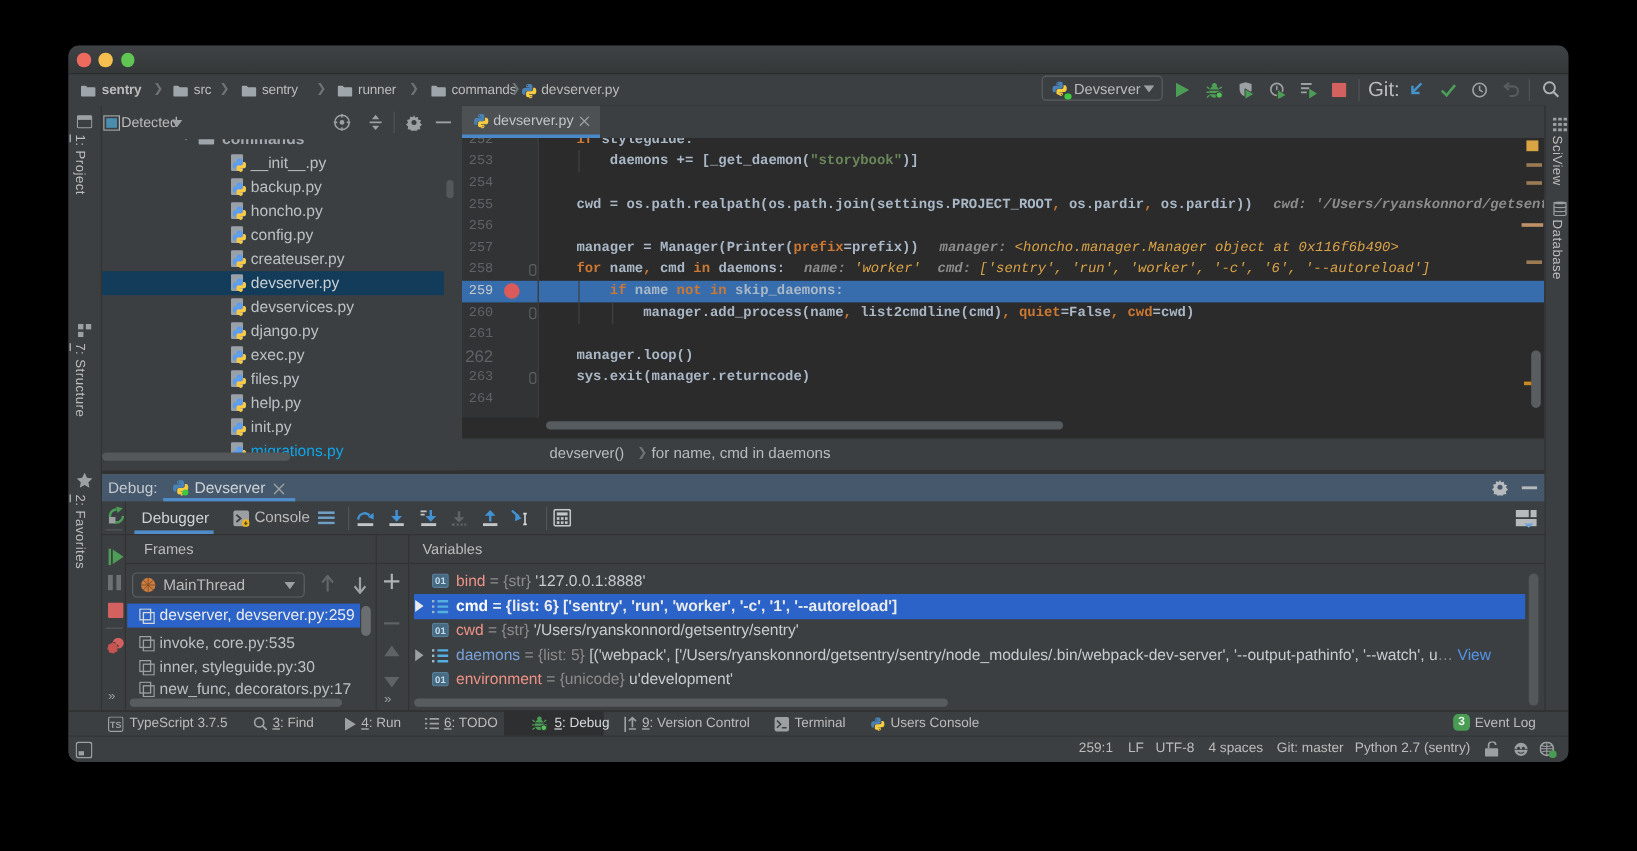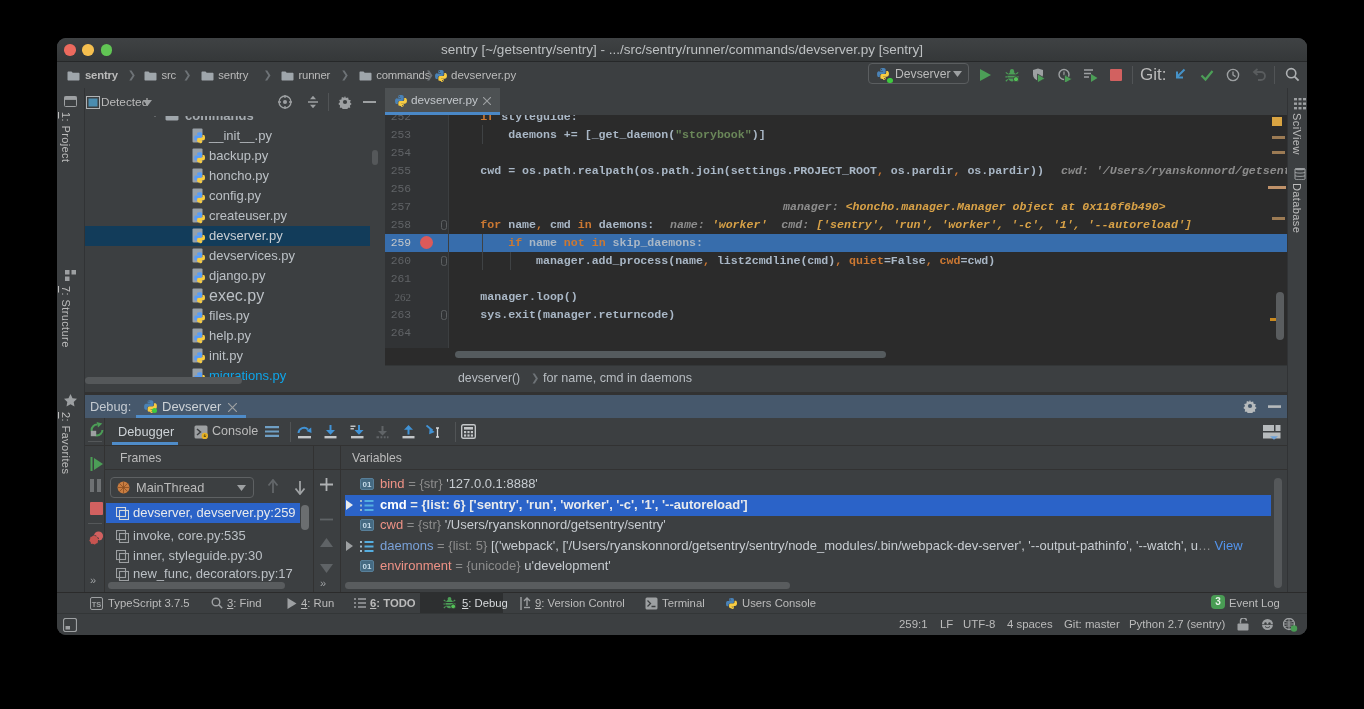--- a/index.html
+++ b/index.html
@@ -4,32 +4,31 @@
 html,body{margin:0;padding:0;background:#000;}
 body{width:1364px;height:709px;position:relative;overflow:hidden;
  font-family:"Liberation Sans",sans-serif;-webkit-font-smoothing:antialiased;}
 .a{position:absolute;}
 svg{display:block;}
 #win{position:absolute;left:57px;top:38px;width:1250px;height:597px;background:#3c3f41;border-radius:9px;overflow:hidden;}
 .mono{font-family:"Liberation Mono",monospace;font-size:11.6px;line-height:18.06px;font-weight:bold;white-space:pre;color:#a9b7c6;}
 .kw{color:#cc7832;}
 .st{color:#6a8759;}
 .hl{color:#8c8c8c;font-style:italic;font-weight:bold;}
-.hv{color:#d9a247;font-style:italic;font-weight:bold;}
+.hv{color:#d9a247;font-style:italic;font-weight:normal;}
 .vt{writing-mode:vertical-rl;font-size:11px;color:#bdbdbd;white-space:pre;letter-spacing:.4px;}
 u{text-decoration:underline;text-underline-offset:1px;}
 </style></head>
 <body>
 <div id="win">
 
 <div class="a" style="left:0;top:0;width:1250px;height:24px;background:linear-gradient(#3f4244,#353839);border-bottom:1px solid #262829;box-sizing:border-box;"></div>
 <div class="a" style="left:7.3px;top:6.2px;width:11.5px;height:11.5px;border-radius:50%;background:#ec6a5e;"></div>
 <div class="a" style="left:25.4px;top:6.2px;width:11.5px;height:11.5px;border-radius:50%;background:#f5bf4f;"></div>
 <div class="a" style="left:43.5px;top:6.2px;width:11.5px;height:11.5px;border-radius:50%;background:#61c554;"></div>
-<div class="a" style="left:0;top:0;width:1250px;height:24px;line-height:24px;text-align:center;font-size:13.5px;color:#bdc0c2;">sentry [~/getsentry/sentry] - .../src/sentry/runner/commands/devserver.py [sentry]</div>
 <div class="a" style="left:0;top:24px;width:1250px;height:26px;background:#3c3f41;"></div>
 <div class="a" style="left:10.4px;top:31.5px;width:13px;height:11px;">
       <svg width="13" height="11" viewBox="0 0 13 11">
         <path d="M.5 2.5c0-.6.4-1 1-1h3l1.2 1.3h5.8c.6 0 1 .4 1 1v5.7c0 .6-.4 1-1 1h-10c-.6 0-1-.4-1-1z" fill="#9fa6ab"></path>
       </svg>
     </div>
 <div class="a" style="left:27.9px;top:24px;height:26px;line-height:26px;font-size:11.3px;letter-spacing:-0.15px;color:#bbbbbb;font-weight:bold;">sentry</div>
 <div class="a" style="left:87px;top:31.5px;width:13px;height:11px;">
       <svg width="13" height="11" viewBox="0 0 13 11">
         <path d="M.5 2.5c0-.6.4-1 1-1h3l1.2 1.3h5.8c.6 0 1 .4 1 1v5.7c0 .6-.4 1-1 1h-10c-.6 0-1-.4-1-1z" fill="#9fa6ab"></path>
@@ -283,21 +282,21 @@
       </svg>
     </div>
 <div class="a" style="left:152px;top:228.05px;height:20px;line-height:20px;font-size:13px;color:#bbc0c5;">django.py</div>
 <div class="a" style="left:133px;top:250px;width:16px;height:16px;">
       <svg width="16" height="16" viewBox="0 0 16 16">
         <rect x="2.5" y="0.5" width="10" height="14" rx="1" fill="#99a1a8"></rect>
         <path d="M7.9 1.2c-3 0-2.9 1.3-2.9 1.3v2h3v.5H3.4s-2.2-.2-2.2 3.2 1.9 3.2 1.9 3.2h1.2v-1.6s-.1-1.9 1.9-1.9h3s1.8 0 1.8-1.8V2.7s.2-1.5-3.1-1.5z" fill="#589df6" transform="translate(3.2,3.4) scale(0.8)"></path>
         <path d="M8.1 14.8c3 0 2.9-1.3 2.9-1.3v-2H8v-.5h4.6s2.2.2 2.2-3.2-1.9-3.2-1.9-3.2h-1.2v1.6s.1 1.9-1.9 1.9h-3s-1.8 0-1.8 1.8v2.4s-.2 1.5 3.1 1.5z" fill="#f7cc42" transform="translate(3.2,3.4) scale(0.8)"></path>
       </svg>
     </div>
-<div class="a" style="left:152px;top:248px;height:20px;line-height:20px;font-size:16px;color:#bbc0c5;">exec.py</div>
+<div class="a" style="left:152px;top:248px;height:20px;line-height:20px;font-size:13px;color:#bbc0c5;">exec.py</div>
 <div class="a" style="left:133px;top:269.95px;width:16px;height:16px;">
       <svg width="16" height="16" viewBox="0 0 16 16">
         <rect x="2.5" y="0.5" width="10" height="14" rx="1" fill="#99a1a8"></rect>
         <path d="M7.9 1.2c-3 0-2.9 1.3-2.9 1.3v2h3v.5H3.4s-2.2-.2-2.2 3.2 1.9 3.2 1.9 3.2h1.2v-1.6s-.1-1.9 1.9-1.9h3s1.8 0 1.8-1.8V2.7s.2-1.5-3.1-1.5z" fill="#589df6" transform="translate(3.2,3.4) scale(0.8)"></path>
         <path d="M8.1 14.8c3 0 2.9-1.3 2.9-1.3v-2H8v-.5h4.6s2.2.2 2.2-3.2-1.9-3.2-1.9-3.2h-1.2v1.6s.1 1.9-1.9 1.9h-3s-1.8 0-1.8 1.8v2.4s-.2 1.5 3.1 1.5z" fill="#f7cc42" transform="translate(3.2,3.4) scale(0.8)"></path>
       </svg>
     </div>
 <div class="a" style="left:152px;top:267.95px;height:20px;line-height:20px;font-size:13px;color:#bbc0c5;">files.py</div>
 <div class="a" style="left:133px;top:289.9px;width:16px;height:16px;">
       <svg width="16" height="16" viewBox="0 0 16 16">
@@ -326,41 +325,42 @@
 <div class="a" style="left:315px;top:112px;width:6px;height:15px;border-radius:3px;background:#55585a;"></div>
 <div class="a" style="left:28px;top:339px;width:157px;height:7px;border-radius:3.5px;background:#55585a;"></div>
 <div class="a" style="left:328px;top:50px;width:902px;height:304px;background:#2b2b2b;overflow:hidden;">
 <div class="a" style="left:63px;top:145.99px;width:839px;height:18.06px;background:#376dac;"></div>
 <div class="a" style="left:96.5px;top:37px;width:1px;height:18.5px;background:#3f4244;"></div>
 <div class="a" style="left:96.5px;top:146px;width:1px;height:36px;background:#3f4244;"></div>
 <div class="a" style="left:124.5px;top:164px;width:1px;height:18px;background:#3f4244;"></div>
 <div class="a mono" style="left:67.5px;top:19.57px;">    <span class="kw">if</span> styleguide:</div>
 <div class="a mono" style="left:67.5px;top:37.63px;">        daemons += [_get_daemon(<span class="st">"storybook"</span>)]</div>
 <div class="a mono" style="left:67.5px;top:73.75px;">    cwd = os.path.realpath(os.path.join(settings.PROJECT_ROOT<span class="kw">,</span> os.pardir<span class="kw">,</span> os.pardir))</div>
+<div class="a mono" style="left:67.5px;top:109.87px;">    manager = Manager(Printer(<span class="kw">prefix</span>=prefix))</div>
 <div class="a mono" style="left:67.5px;top:127.93px;">    <span class="kw">for</span> name<span class="kw">,</span> cmd <span class="kw">in</span> daemons:</div>
 <div class="a mono" style="left:67.5px;top:145.99px;">        <span class="kw">if</span> name <span class="kw">not</span> <span class="kw">in</span> skip_daemons:</div>
 <div class="a mono" style="left:67.5px;top:164.05px;">            manager.add_process(name<span class="kw">,</span> list2cmdline(cmd)<span class="kw">,</span> <span class="kw">quiet</span>=False<span class="kw">,</span> <span class="kw">cwd</span>=cwd)</div>
 <div class="a mono" style="left:67.5px;top:200.17px;">    manager.loop()</div>
 <div class="a mono" style="left:67.5px;top:218.23px;">    sys.exit(manager.returncode)</div>
 <div class="a mono hl" style="left:676px;top:73.75px;">cwd: '/Users/ryanskonnord/getsentr</div>
 <div class="a mono" style="left:398px;top:109.87px;"><span class="hl">manager: </span><span class="hv">&lt;honcho.manager.Manager object at 0x116f6b490&gt;</span></div>
-<div class="a mono" style="left:285px;top:127.93px;"><span class="hl">name: </span><span class="hv">'worker'</span><span class="hl">  cmd: </span><span class="hv">['sentry', 'run', 'worker', '-c', '1', '--autoreload']</span></div>
+<div class="a mono" style="left:285px;top:127.93px;"><span class="hl">name: </span><span class="hv">'worker'</span><span class="hl">  cmd: </span><span class="hv">['sentry', 'run', 'worker', '-c', '6', '--autoreload']</span></div>
 <div class="a" style="left:0;top:27px;width:63px;height:233px;background:#313335;border-right:1px solid #3c3f41;box-sizing:content-box;"></div>
 <div class="a" style="left:0;top:19.57px;width:26px;text-align:right;font-family:'Liberation Mono',monospace;font-size:11.3px;line-height:18.06px;color:#606366;">252</div>
 <div class="a" style="left:0;top:37.63px;width:26px;text-align:right;font-family:'Liberation Mono',monospace;font-size:11.3px;line-height:18.06px;color:#606366;">253</div>
 <div class="a" style="left:0;top:55.69px;width:26px;text-align:right;font-family:'Liberation Mono',monospace;font-size:11.3px;line-height:18.06px;color:#606366;">254</div>
 <div class="a" style="left:0;top:73.75px;width:26px;text-align:right;font-family:'Liberation Mono',monospace;font-size:11.3px;line-height:18.06px;color:#606366;">255</div>
 <div class="a" style="left:0;top:91.81px;width:26px;text-align:right;font-family:'Liberation Mono',monospace;font-size:11.3px;line-height:18.06px;color:#606366;">256</div>
 <div class="a" style="left:0;top:109.87px;width:26px;text-align:right;font-family:'Liberation Mono',monospace;font-size:11.3px;line-height:18.06px;color:#606366;">257</div>
 <div class="a" style="left:0;top:127.93px;width:26px;text-align:right;font-family:'Liberation Mono',monospace;font-size:11.3px;line-height:18.06px;color:#606366;">258</div>
 <div class="a" style="left:0;top:145.99px;width:63px;height:18.06px;background:#376dac;"></div>
 <div class="a" style="left:0;top:145.99px;width:26px;text-align:right;font-family:'Liberation Mono',monospace;font-size:11.3px;line-height:18.06px;color:#c5c8ca;">259</div>
 <div class="a" style="left:0;top:164.05px;width:26px;text-align:right;font-family:'Liberation Mono',monospace;font-size:11.3px;line-height:18.06px;color:#606366;">260</div>
 <div class="a" style="left:0;top:182.11px;width:26px;text-align:right;font-family:'Liberation Mono',monospace;font-size:11.3px;line-height:18.06px;color:#606366;">261</div>
-<div class="a" style="left:0;top:200.17px;width:26px;text-align:right;font-family:Liberation Serif, serif;font-size:11px;line-height:18.06px;color:#606366;">262</div>
+<div class="a" style="left:0;top:200.17px;width:26px;text-align:right;font-family:Liberation Sans, sans-serif;font-size:14px;line-height:18.06px;color:#606366;">262</div>
 <div class="a" style="left:0;top:218.23px;width:26px;text-align:right;font-family:'Liberation Mono',monospace;font-size:11.3px;line-height:18.06px;color:#606366;">263</div>
 <div class="a" style="left:0;top:236.29px;width:26px;text-align:right;font-family:'Liberation Mono',monospace;font-size:11.3px;line-height:18.06px;color:#606366;">264</div>
 <div class="a" style="left:35px;top:148.49px;width:13px;height:13px;border-radius:50%;background:#db5a5a;"></div>
 <div class="a" style="left:55.5px;top:131.93px;width:6px;height:10px;border:1px solid #5c5f61;border-radius:2.5px;box-sizing:border-box;background:#313335;"></div>
 <div class="a" style="left:55.5px;top:168.05px;width:6px;height:10px;border:1px solid #5c5f61;border-radius:2.5px;box-sizing:border-box;background:#313335;"></div>
 <div class="a" style="left:55.5px;top:222.23px;width:6px;height:10px;border:1px solid #5c5f61;border-radius:2.5px;box-sizing:border-box;background:#313335;"></div>
 <div class="a" style="left:887px;top:29px;width:10px;height:9px;background:#d9a442;"></div>
 <div class="a" style="left:887px;top:48px;width:13px;height:2.5px;background:#9c7b54;"></div>
 <div class="a" style="left:887px;top:63px;width:13px;height:2.5px;background:#9c7b54;"></div>
 <div class="a" style="left:887px;top:129px;width:13px;height:2.5px;background:#9c7b54;"></div>
@@ -723,21 +723,21 @@
       <svg width="11" height="11" viewBox="0 0 11 11">
         <path d="M1.5 0l9 5.5-9 5.5z" fill="#9da0a2"></path>
       </svg>
     </div>
 <div class="a" style="left:244px;top:555.5px;height:19px;line-height:19px;font-size:11.3px;color:#bbbbbb;white-space:pre;"><u>4</u>: Run</div>
 <div class="a" style="left:297px;top:560px;width:12px;height:10px;">
       <svg width="12" height="10" viewBox="0 0 12 10">
         <path d="M0 1h2M0 5h2M0 9h2M4 1h8M4 5h8M4 9h8" stroke="#9da0a2" stroke-width="1.4"></path>
       </svg>
     </div>
-<div class="a" style="left:313px;top:555.5px;height:19px;line-height:19px;font-size:11.3px;color:#bbbbbb;white-space:pre;font-weight:bold;"><u>6</u>: TODO</div>
+<div class="a" style="left:313px;top:555.5px;height:19px;line-height:19px;font-size:11.3px;color:#bbbbbb;white-space:pre;"><u>6</u>: TODO</div>
 <div class="a" style="left:363px;top:554px;width:83px;height:21px;background:#2d2f30;"></div>
 <div class="a" style="left:386px;top:558px;width:13px;height:13px;">
       <svg width="13" height="13" viewBox="0 0 13 13">
         <circle cx="6.5" cy="2.9" r="1.9" fill="#4c9e57"></circle>
         <ellipse cx="6.5" cy="7.9" rx="3.9" ry="4.4" fill="#4c9e57"></ellipse>
         <path d="M2.6 5.4L.8 4M10.4 5.4l1.8-1.4M2.4 8H.4m12.2 0h-2M2.6 10.4l-1.8 1.6m9.6-1.6l1.8 1.6" stroke="#4c9e57" stroke-width="1.1"></path>
         <path d="M2.6 6.5h7.8M2.6 9.2h7.8" stroke="#2d2f30" stroke-width="1"></path>
         <circle cx="10.2" cy="10.4" r="2.4" fill="#53c156" stroke="#2d2f30" stroke-width="0.8"></circle>
       </svg>
     </div>

